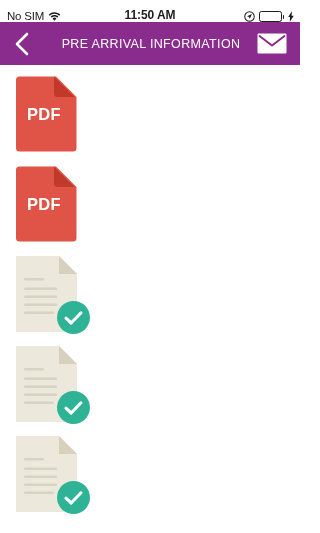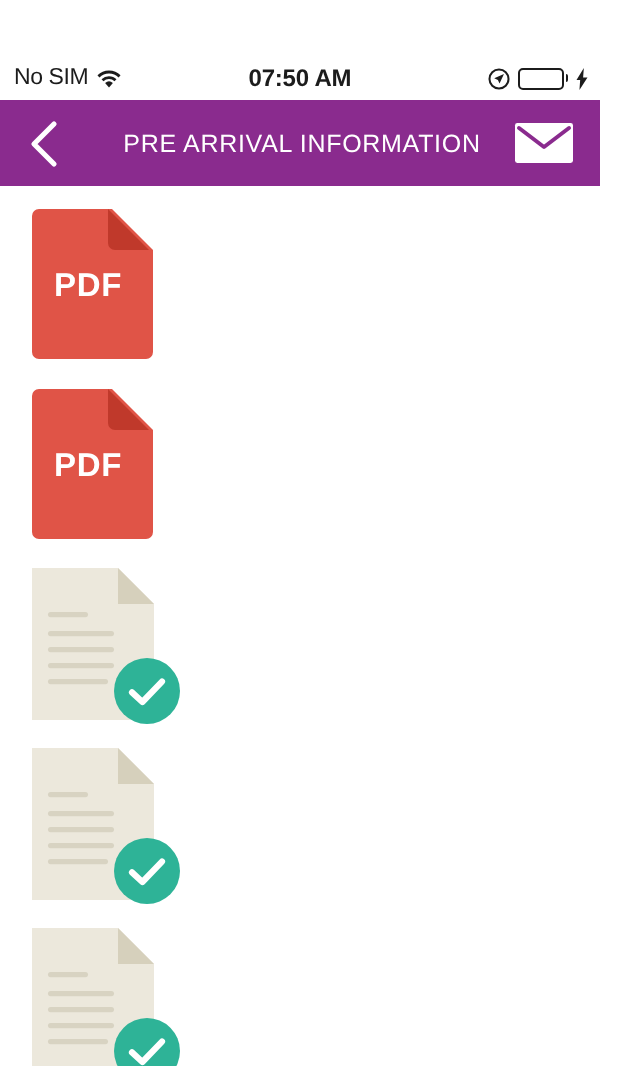--- a/index.html
+++ b/index.html
@@ -7,25 +7,24 @@
     width:300px; height:533px;
     background:#ffffff;
     font-family:"Liberation Sans", sans-serif;
     overflow:hidden;
   }
   #app { position:relative; width:300px; height:533px; background:#ffffff; }
 
   
   .statusbar {
     height:22px; width:100%;
-    display:flex; align-items:center;
+    display:flex; align-items:flex-end;
     background:#ffffff;
     padding:0 6px 0 7px;
     position:relative;
-    margin-top:28px;
   }
   .sb-left { display:flex; align-items:center; gap:4px; }
   .sb-carrier { font-size:11.5px; color:#1c1c1c; letter-spacing:-0.2px; font-weight:400; }
   .sb-center {
     position:absolute; left:0; right:0; text-align:center;
     font-size:12px; font-weight:700; color:#1c1c1c; letter-spacing:-0.1px;
     pointer-events:none;
   }
   .sb-right { margin-left:auto; display:flex; align-items:center; gap:4px; z-index:2; }
   .wifi-icon { width:13px; height:11px; display:block; }
@@ -97,21 +96,21 @@
       <span class="sb-carrier">No SIM</span>
       <span>
         <svg class="wifi-icon" viewBox="0 0 16 12">
           <path fill="#1c1c1c" d="M8 11.2 5.6 8.4a3.7 3.7 0 0 1 4.8 0z"></path>
           <path fill="#1c1c1c" d="M8 4.3c1.8 0 3.4.7 4.6 1.8l-1.2 1.3A5 5 0 0 0 8 6a5 5 0 0 0-3.4 1.4L3.4 6.1A6.7 6.7 0 0 1 8 4.3z"></path>
           <path fill="#1c1c1c" d="M8 .8c2.8 0 5.3 1.1 7.1 2.9l-1.2 1.3A8.4 8.4 0 0 0 8 2.6a8.4 8.4 0 0 0-5.9 2.4L.9 3.7A10 10 0 0 1 8 .8z"></path>
         </svg>
       </span>
     </div>
 
-    <div class="sb-center">07:50 AM</div>
+    <div class="sb-center">11:50 AM</div>
 
     <div class="sb-right">
       <span>
         <svg class="loc-icon" viewBox="0 0 12 12">
           <circle cx="6" cy="6" r="5.2" fill="none" stroke="#1c1c1c" stroke-width="1.1"></circle>
           <path fill="#1c1c1c" d="M8.7 3.3 3.4 5.6l2 .9.9 2z"></path>
         </svg>
       </span>
       <span class="batt">
         <span class="batt-body"><span class="batt-fill"></span></span>

